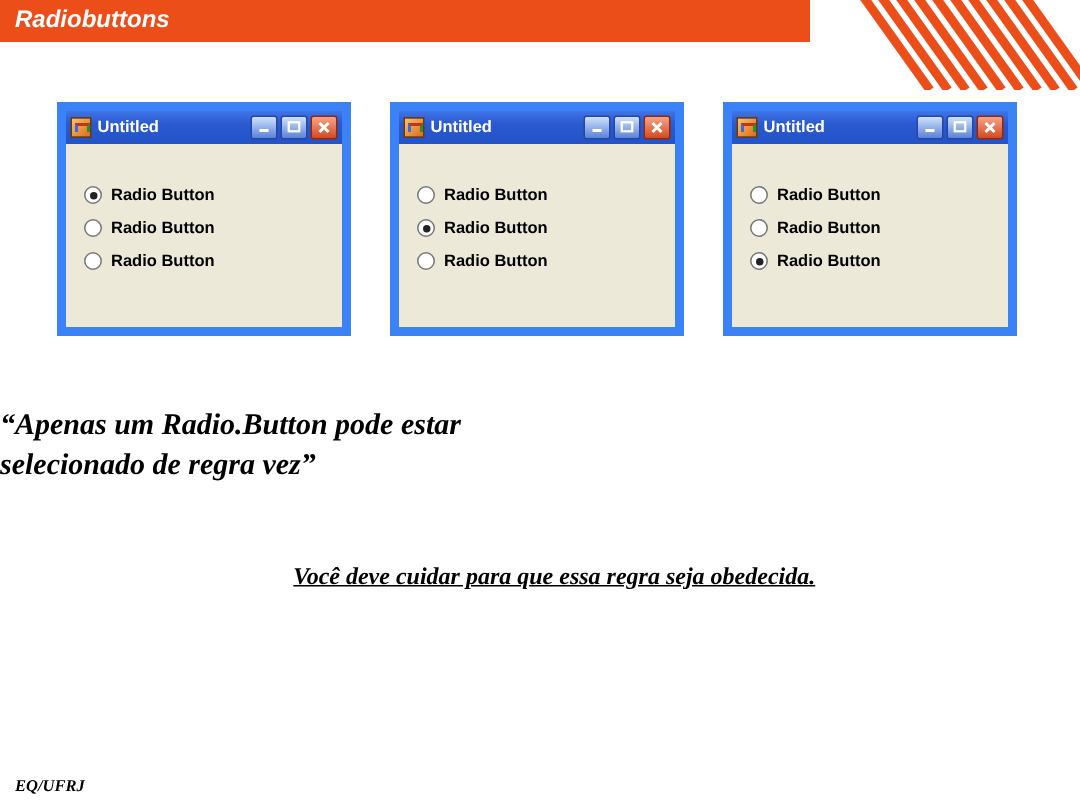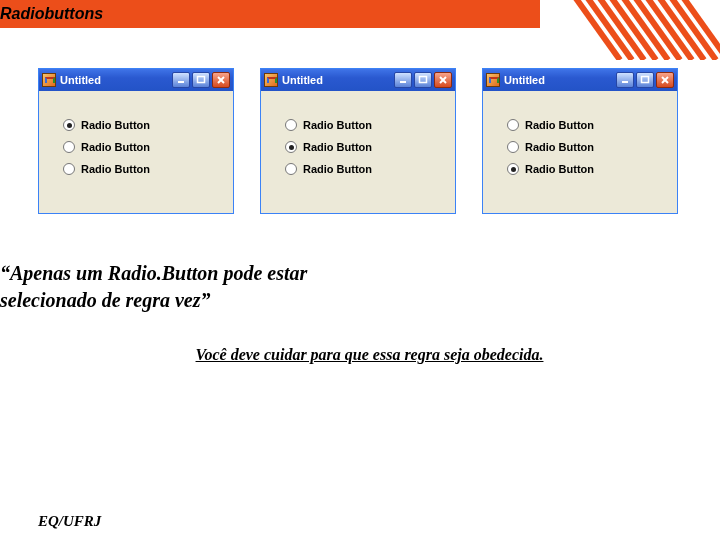--- a/index.html
+++ b/index.html
@@ -10,21 +10,22 @@
     font-family: Arial, Helvetica, sans-serif;
     position: relative;
     overflow: hidden;
   }
   .header-bar {
     background: #ec4e1a;
     height: 28px;
     width: 75%;
     display: flex;
     align-items: center;
-    color: #000000;
+    padding-left: 10px;
+    color: #ffffff;
     font-weight: bold;
     font-size: 16px;
     font-style: italic;
   }
   .header-stripes {
     position: absolute;
     top: 0;
     right: 0;
     width: 160px;
     height: 60px;
@@ -34,21 +35,21 @@
   .windows-row {
     display: flex;
     justify-content: flex-start;
     gap: 26px;
     padding: 40px 38px 0 38px;
   }
 
   .win {
     width: 196px;
     background: #ece9d8;
-    border: 1px solid #3b82f6;
+    border: 6px solid #3b82f6;
     box-shadow: 0 0 0 1px #1b3a8b inset;
     font-size: 11px;
   }
   .titlebar {
     height: 22px;
     background: linear-gradient(180deg,#3f74e8 0%,#2a59d0 40%,#2353c7 100%);
     display: flex;
     align-items: center;
     padding: 0 3px;
     gap: 4px;
@@ -88,21 +89,21 @@
   }
   .winbtn svg{ width:10px; height:10px; }
 
   .client {
     background: #ece9d8;
     padding: 18px 12px 28px 12px;
   }
   .radio-line {
     display:flex; align-items:flex-start;
     gap:6px;
-    margin: 10px 12px;
+    margin: 10px 0;
     font-weight: bold;
     font-size: 11px;
   }
   .radio-dot {
     width:12px; height:12px;
     border:1px solid #777;
     border-radius:50%;
     background:#fff;
     display:flex; align-items:center; justify-content:center;
   }
@@ -121,32 +122,31 @@
     margin-top: 46px;
     line-height:1.35;
     font-family: "Times New Roman", Times, serif;
   }
   .rule-line {
     text-align:center;
     font-weight: bold;
     font-style: italic;
     font-size: 16px;
     text-decoration: underline;
-    margin-top: 32px;
+    margin-top: 52px;
     font-family: "Times New Roman", Times, serif;
     padding-left: 19px;
   }
   .footer {
     position:absolute;
     left: 10px; bottom: 10px;
     font-weight: bold;
     font-style: italic;
-    font-size: 15px;
+    font-size: 11px;
     font-family: "Times New Roman", Times, serif;
-    margin-left: 28px;
   }
 </style>
 </head>
 <body>
 
 <div class="header-bar">
   <span>Radiobuttons</span>
 </div>
 <div class="header-stripes">
   <svg viewBox="0 0 160 60">

